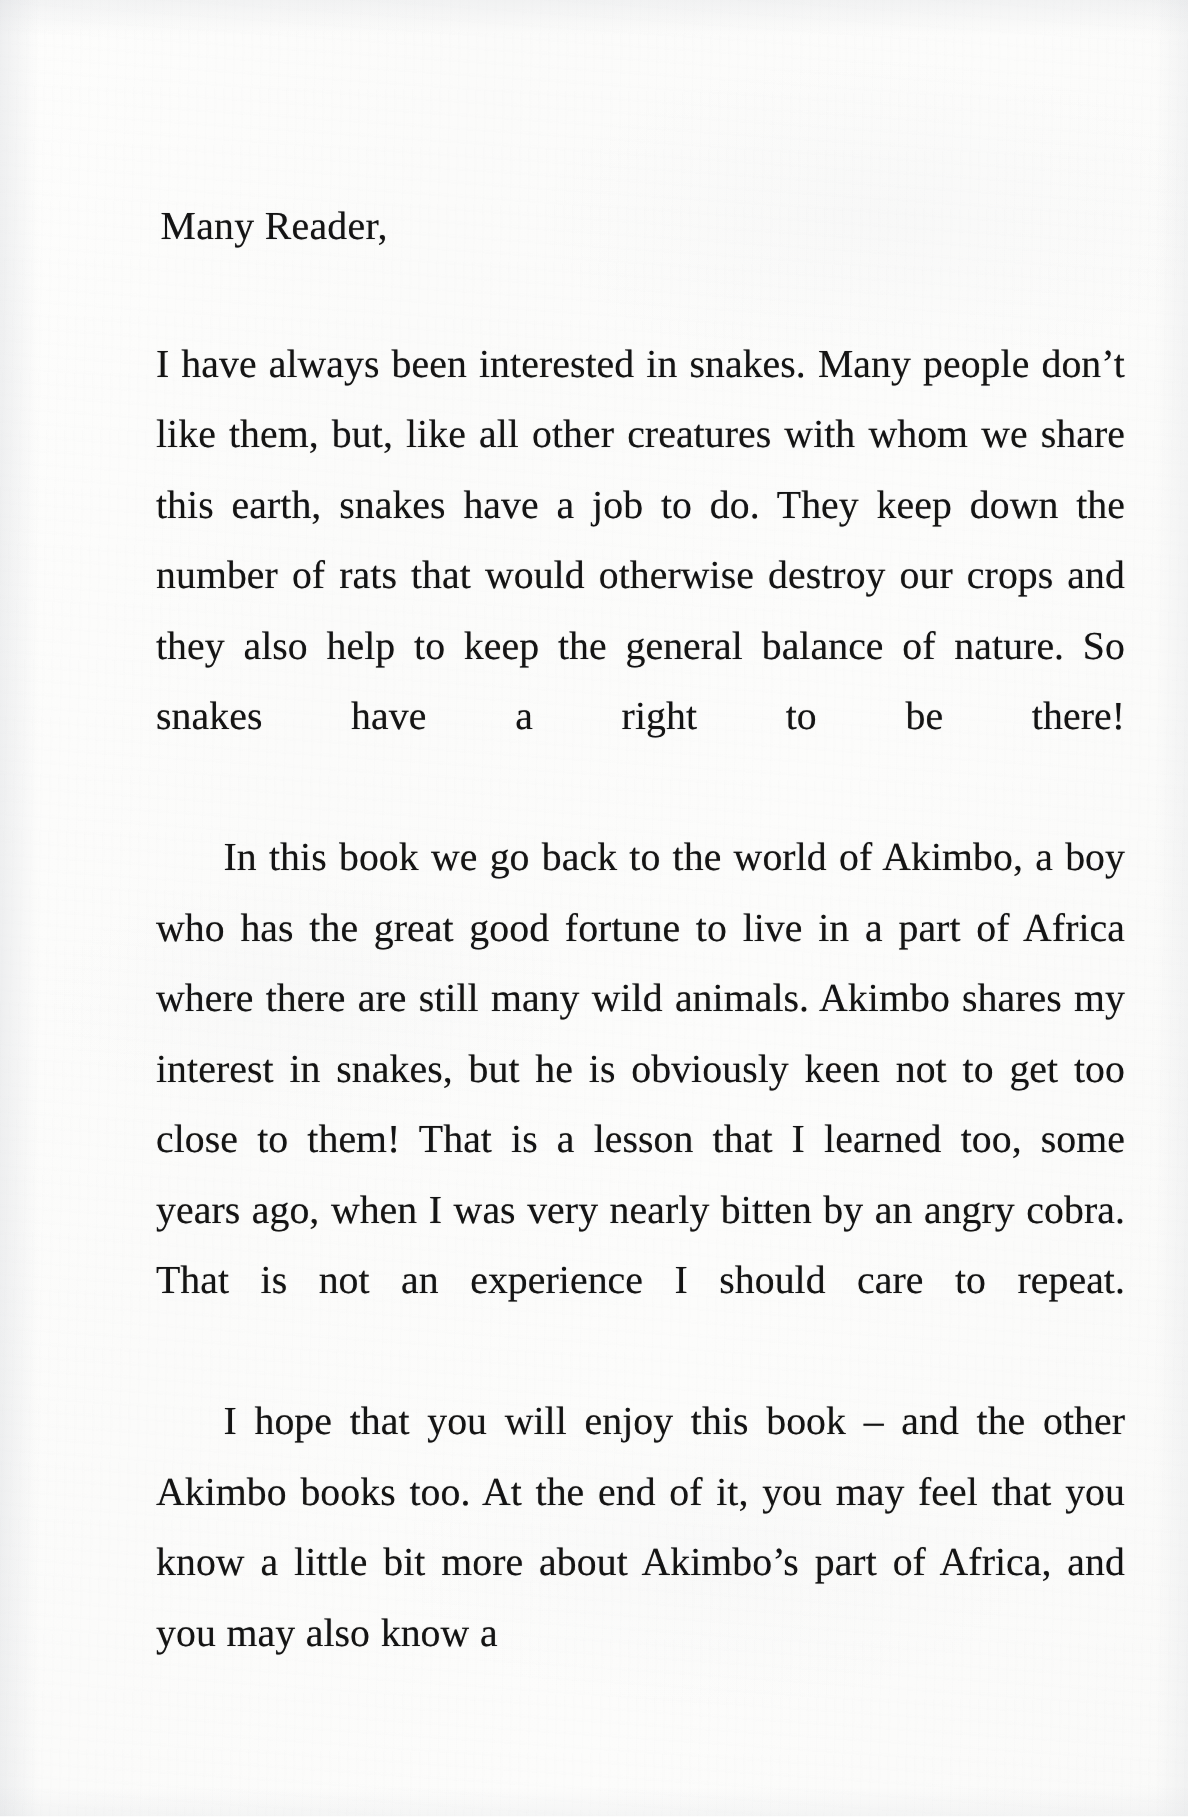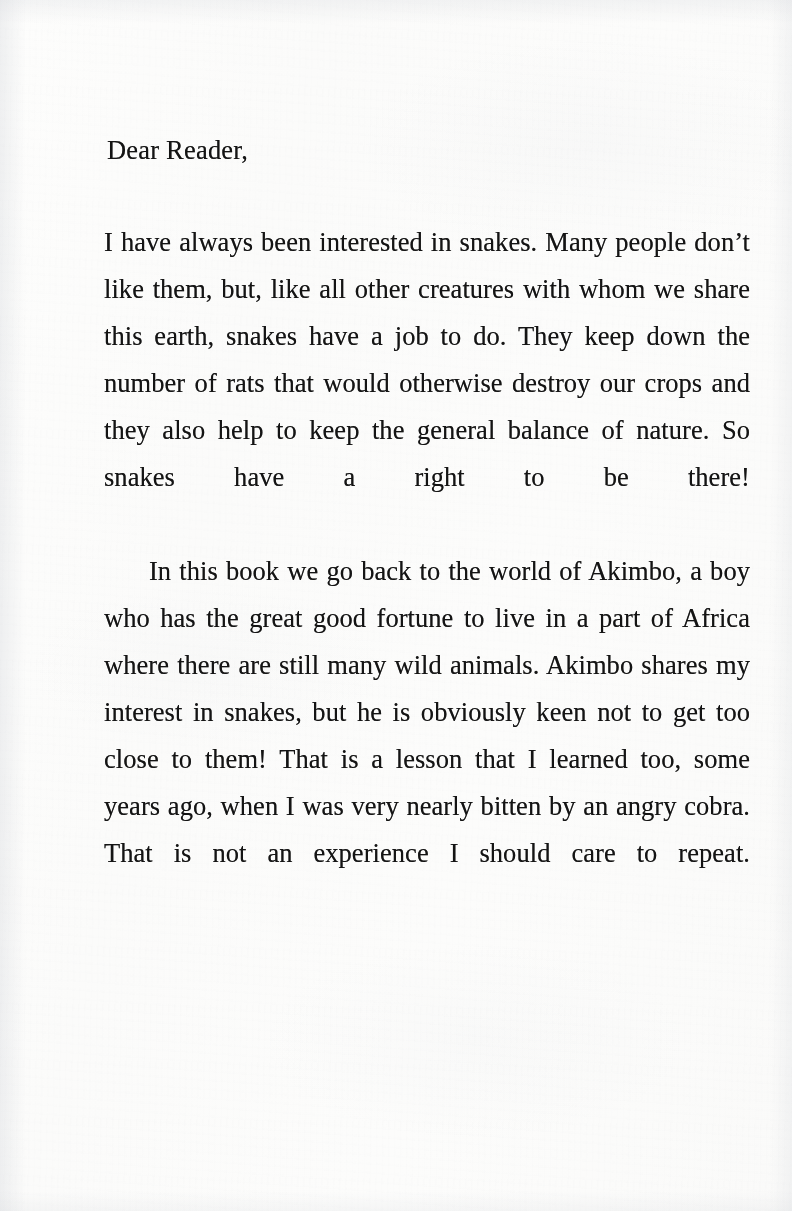--- a/index.html
+++ b/index.html
@@ -99,21 +99,22 @@
 </head>
 <body>
 
 <div class="page">
 
   <div class="paper-grain"></div>
   <div class="edge-shade"></div>
 
   <div class="text-block">
 
-    <p class="salutation ink">Dear Reader,</p>
+    <p class="salutation ink">Many Reader,</p>
 
     <p class="para ink">I have always been interested in snakes. Many people don’t like them, but, like all other creatures with whom we share this earth, snakes have a job to do. They keep down the number of rats that would otherwise destroy our crops and they also help to keep the general balance of nature. So snakes have a right to be there!</p>
 
     <p class="para indent ink">In this book we go back to the world of Akimbo, a boy who has the great good fortune to live in a part of Africa where there are still many wild animals. Akimbo shares my interest in snakes, but he is obviously keen not to get too close to them! That is a lesson that I learned too, some years ago, when I was very nearly bitten by an angry cobra. That is not an experience I should care to repeat.</p>
 
+    <p class="para indent clipped ink">I hope that you will enjoy this book – and the other Akimbo books too. At the end of it, you may feel that you know a little bit more about Akimbo’s part of Africa, and you may also know a</p>
 
   </div>
 </div>
 
 </body></html>

